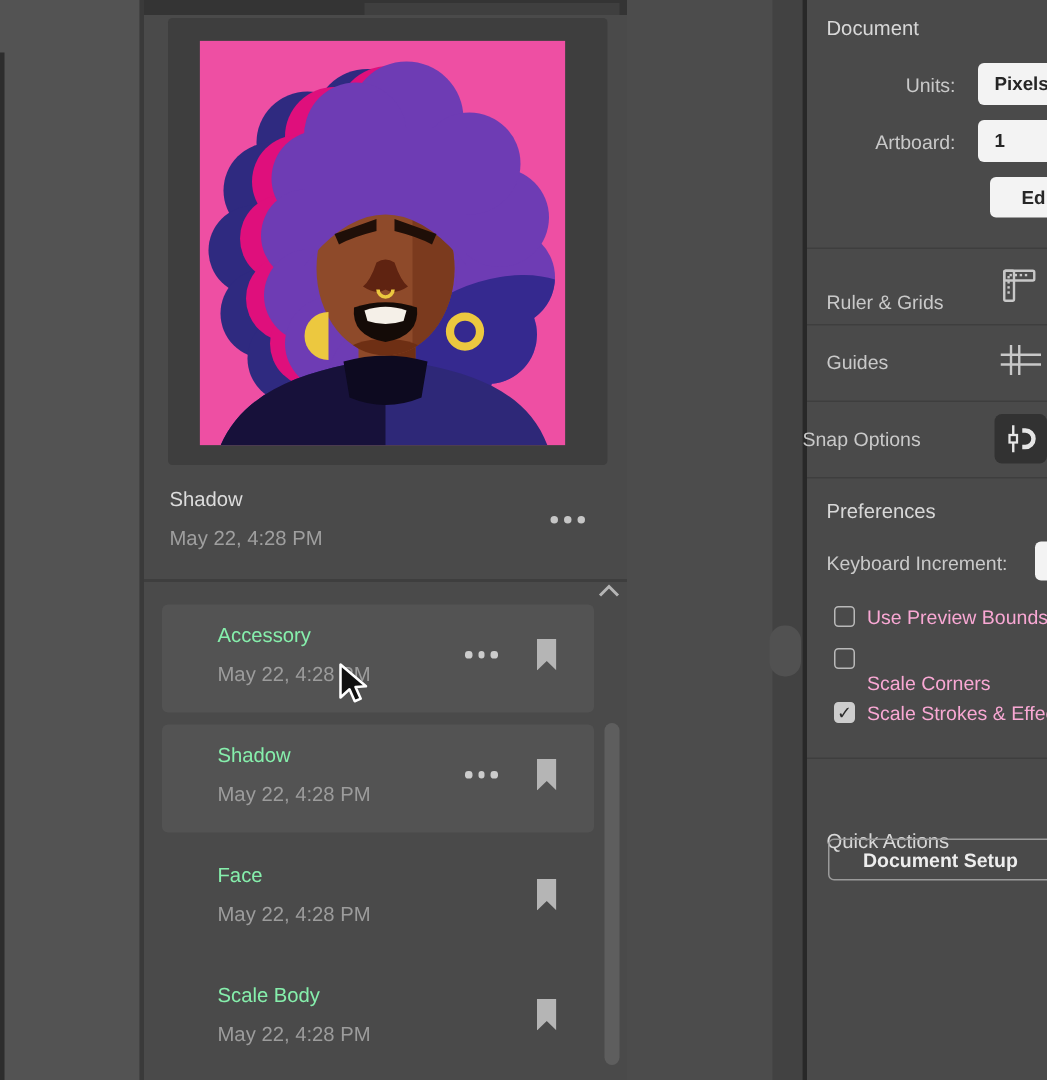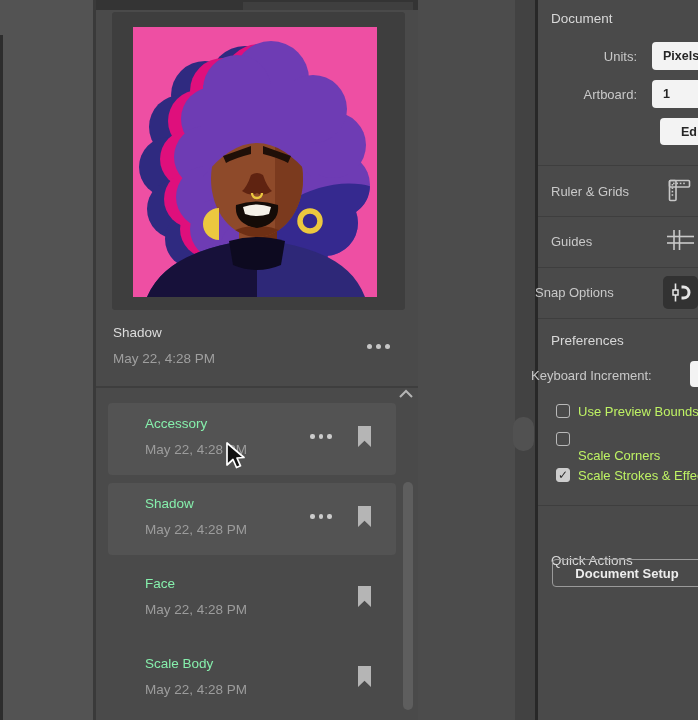--- a/index.html
+++ b/index.html
@@ -52,21 +52,21 @@
   .hdr{font-size:13.5px;color:#d8d8d8;}
   .lbl{font-size:13px;color:#c9c9c9;white-space:nowrap;}
   .lbl-r{width:86px;text-align:right;}
   .field{background:#f3f3f3;border-radius:4px;height:28px;box-sizing:border-box;
          font-size:12.5px;font-weight:bold;color:#262626;display:flex;align-items:center;padding-left:11px;white-space:nowrap;}
   .pdiv{position:absolute;left:538px;width:160px;height:1px;background:#3e3e3e;}
   .icon-btn{position:absolute;background:#323232;border-radius:5px;display:flex;align-items:center;justify-content:center;}
   .cb{position:absolute;width:14px;height:14px;border:1.5px solid #b9b9b9;border-radius:3px;box-sizing:border-box;background:transparent;}
   .cb.checked{background:#cdcdcd;border-color:#cdcdcd;color:#2c2c2c;font-size:12px;font-weight:bold;
               display:flex;align-items:center;justify-content:center;line-height:1;}
-  .cb-lbl{position:absolute;font-size:13px;color:#bef264;white-space:nowrap;}
+  .cb-lbl{position:absolute;font-size:13px;color:#f9a8d4;white-space:nowrap;}
   .action-btn{position:absolute;left:552px;top:559px;width:150px;height:28px;border:1px solid #9a9a9a;border-radius:4px;
               background:transparent;color:#ededed;font-size:13px;font-weight:bold;
               display:flex;align-items:center;justify-content:center;box-sizing:border-box;
               font-family:"Liberation Sans","DejaVu Sans",sans-serif;}
 
   .cursor{position:absolute;left:225px;top:441px;pointer-events:none;}
 </style>
 </head>
 <body>
 
@@ -243,21 +243,21 @@
   <div class="p-abs field" style="left:652px;top:80px;width:60px">
     <span>1</span>
   </div>
 
   <div class="p-abs field" style="left:660px;top:118px;width:60px;height:27px;padding-left:21px">
     <span>Ed</span>
   </div>
 
   <div class="pdiv" style="top:165px"></div>
 
-  <div class="p-abs lbl" style="left:551px;top:184px">Ruler &amp; Grids</div>
+  <div class="p-abs lbl" style="left:551px;top:194px">Ruler &amp; Grids</div>
   <svg class="p-abs" style="left:668px;top:179px" width="23" height="23" viewBox="0 0 23 23">
     <rect x="1.5" y="1.5" width="20" height="6.5" rx="1" fill="none" stroke="#c8c8c8" stroke-width="1.6"></rect>
     <rect x="1.5" y="1.5" width="6.5" height="20" rx="1" fill="none" stroke="#c8c8c8" stroke-width="1.6"></rect>
     <g fill="#c8c8c8">
       <rect x="5" y="3.6" width="1.6" height="1.6"></rect>
         <rect x="8.4" y="3.6" width="1.6" height="1.6"></rect>
       <rect x="11.8" y="3.6" width="1.6" height="1.6"></rect>
         <rect x="15.2" y="3.6" width="1.6" height="1.6"></rect>
       <rect x="3.6" y="5" width="1.6" height="1.6"></rect>
         <rect x="3.6" y="8.4" width="1.6" height="1.6"></rect>
@@ -285,21 +285,21 @@
     <svg width="21" height="21" viewBox="0 0 21 21">
       <line x1="5.5" y1="1.5" x2="5.5" y2="19.5" stroke="#e6e6e6" stroke-width="1.6"></line>
       <rect x="3" y="8" width="5" height="5" fill="#323232" stroke="#e6e6e6" stroke-width="1.5"></rect>
       <path d="M11.5,5 h2 a5.5,5.5 0 0 1 0,11 h-2" fill="none" stroke="#e6e6e6" stroke-width="3"></path>
     </svg>
   </div>
 
   <div class="pdiv" style="top:318px"></div>
 
   <div class="p-abs hdr" style="left:551px;top:333px">Preferences</div>
-  <div class="p-abs lbl" style="left:531px;top:368px">Keyboard Increment:</div>
+  <div class="p-abs lbl" style="left:551px;top:368px">Keyboard Increment:</div>
   <div class="p-abs field" style="left:690px;top:361px;width:30px;height:26px"></div>
 
   <div class="cb" style="left:556px;top:404px"></div>
   <div class="cb-lbl" style="left:578px;top:404px">Use Preview Bounds</div>
 
   <div class="cb" style="left:556px;top:432px"></div>
   <div class="cb-lbl" style="left:578px;top:448px">Scale Corners</div>
 
   <div class="cb checked" style="left:556px;top:468px">✓</div>
   <div class="cb-lbl" style="left:578px;top:468px">Scale Strokes &amp; Effects</div>

